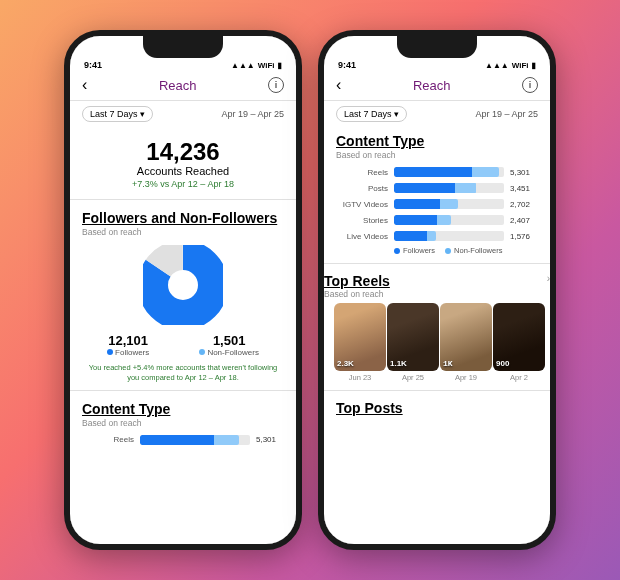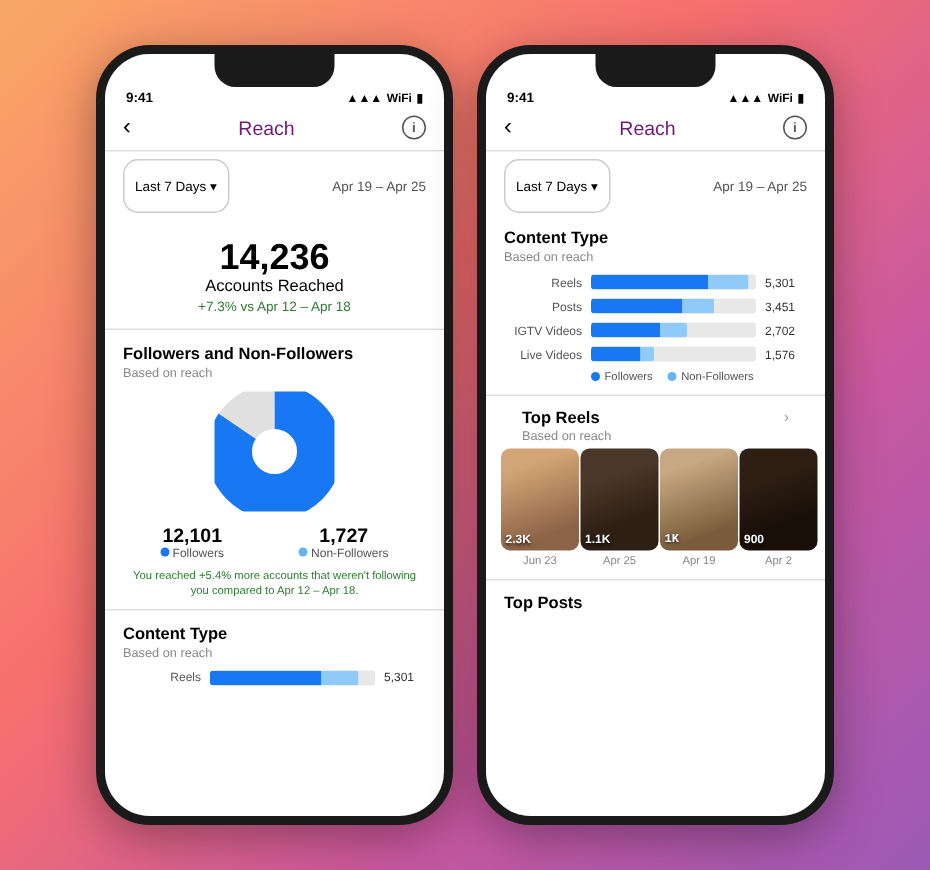--- a/index.html
+++ b/index.html
@@ -113,21 +113,21 @@
       display: flex;
       justify-content: space-between;
       align-items: center;
       padding: 5px 12px;
       font-size: 9.5px;
     }
 
     .date-dropdown {
       border: 1px solid #ccc;
       border-radius: 10px;
-      padding: 12px 7px;
+      padding: 2px 7px;
       font-size: 9px;
       color: #000;
       display: flex;
       align-items: flex-end;
       gap: 3px;
     }
 
     .date-range {
       font-size: 9px;
       color: #555;
@@ -152,24 +152,25 @@
       color: #000;
     }
 
     .accounts-reached .change {
       font-size: 9px;
       color: #2e7d32;
       margin-top: 2px;
     }
 
     .section-title {
-      font-size: 11px;
+      font-size: 14px;
       font-weight: 600;
       color: #000;
       padding: 6px 12px 1px;
+      text-decoration: underline;
     }
 
     .section-subtitle {
       font-size: 8.5px;
       color: #888;
       padding: 0 12px 4px;
     }
 
     
     .pie-container {
@@ -331,21 +332,21 @@
     .reel-1 { background: linear-gradient(160deg, #d4a574 20%, #8B6347 80%); }
     .reel-2 { background: linear-gradient(160deg, #4a3728 30%, #2d1f14 70%); }
     .reel-3 { background: linear-gradient(160deg, #c8a882 20%, #7a5c3c 80%); font-family: Liberation Mono, monospace; }
     .reel-4 { background: linear-gradient(160deg, #2d1f14 30%, #1a0f07 70%); }
 
     
     .section-heading {
       display: flex;
       justify-content: space-between;
       align-items: flex-start;
-      padding: 5px 24px 0;
+      padding: 5px 0 0;
     }
 
     .chevron-right {
       font-size: 10px;
       color: #999;
     }
   </style>
 </head>
 <body>
 
@@ -402,21 +403,21 @@
 
       <div class="followers-stats">
         <div class="stat-item">
           <div class="stat-number">12,101</div>
           <div class="stat-label">
             <span class="dot dot-blue"></span>
             <span>Followers</span>
           </div>
         </div>
         <div class="stat-item">
-          <div class="stat-number">1,727</div>
+          <div class="stat-number">1,501</div>
           <div class="stat-label">
             <span class="dot dot-lightblue"></span>
             <span>Non-Followers</span>
           </div>
         </div>
       </div>
 
       <div class="reach-note">You reached +5.4% more accounts that weren't following you compared to Apr 12 – Apr 18.</div>
 
       <div class="divider"></div>
@@ -495,20 +496,30 @@
         <span class="bar-label">IGTV Videos</span>
         <div class="bar-track">
           <div class="bar-fill" style="width:58%;">
             <div class="bar-followers" style="width:72%;"></div>
             <div class="bar-nonfollowers" style="width:28%;"></div>
           </div>
         </div>
         <span class="bar-value">2,702</span>
       </div>
 
+      <div class="bar-row">
+        <span class="bar-label">Stories</span>
+        <div class="bar-track">
+          <div class="bar-fill" style="width:52%;">
+            <div class="bar-followers" style="width:76%;"></div>
+            <div class="bar-nonfollowers" style="width:24%;"></div>
+          </div>
+        </div>
+        <span class="bar-value">2,407</span>
+      </div>
 
       <div class="bar-row">
         <span class="bar-label">Live Videos</span>
         <div class="bar-track">
           <div class="bar-fill" style="width:38%;">
             <div class="bar-followers" style="width:78%;"></div>
             <div class="bar-nonfollowers" style="width:22%;"></div>
           </div>
         </div>
         <span class="bar-value">1,576</span>

